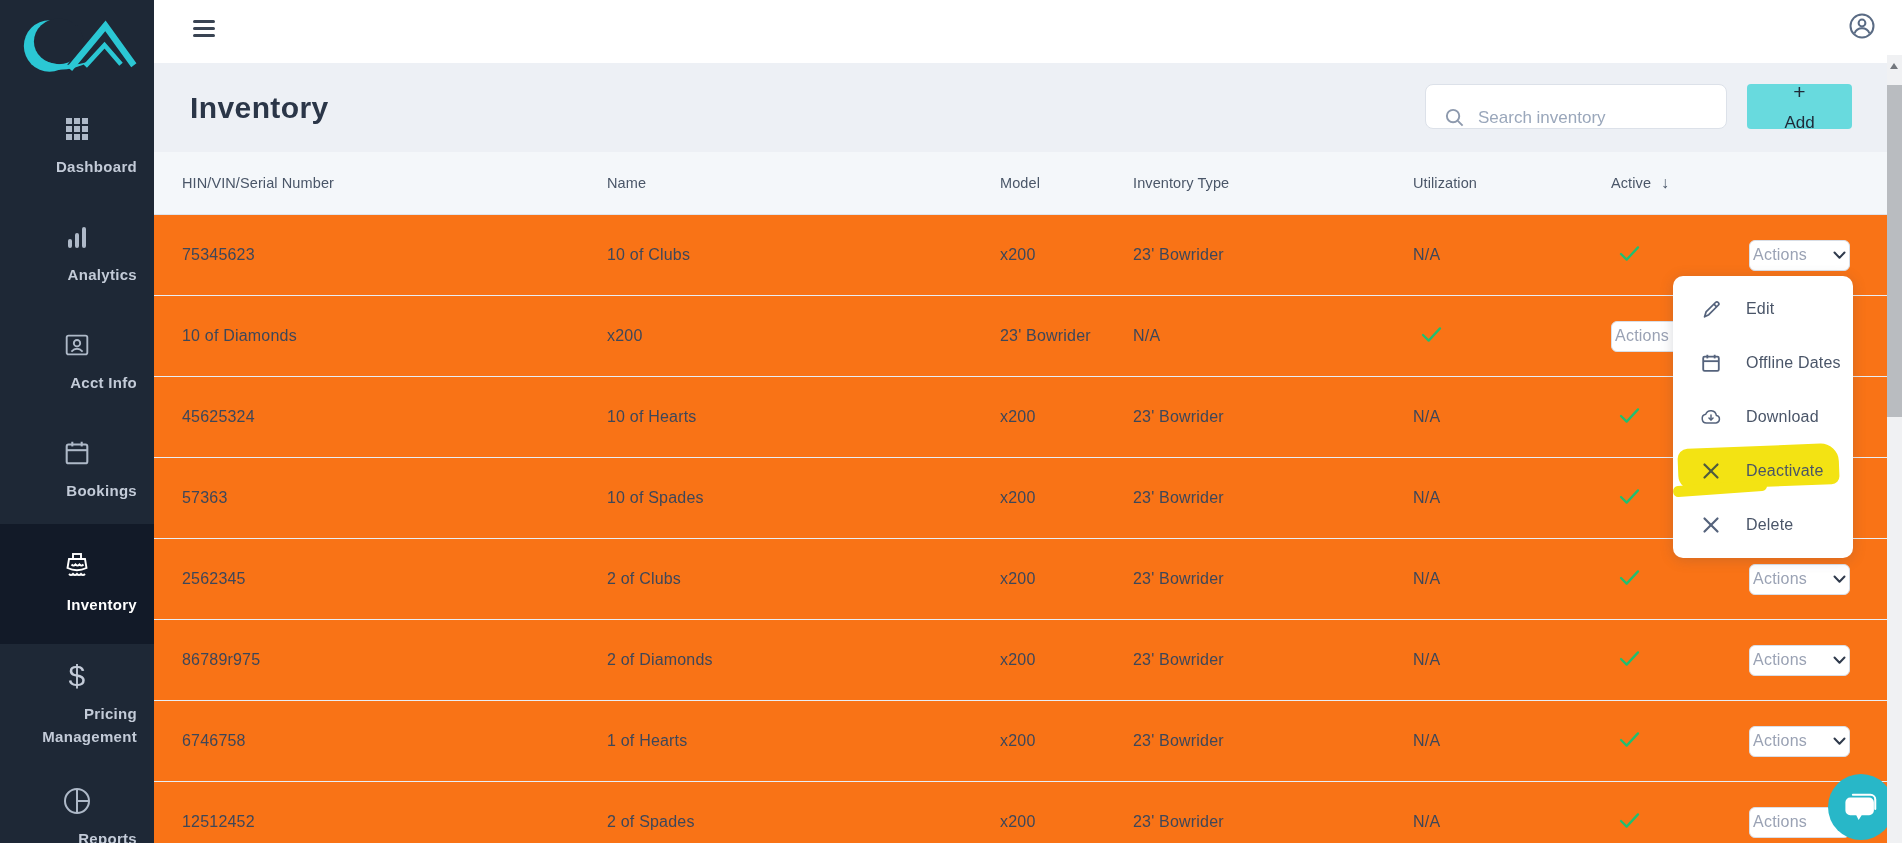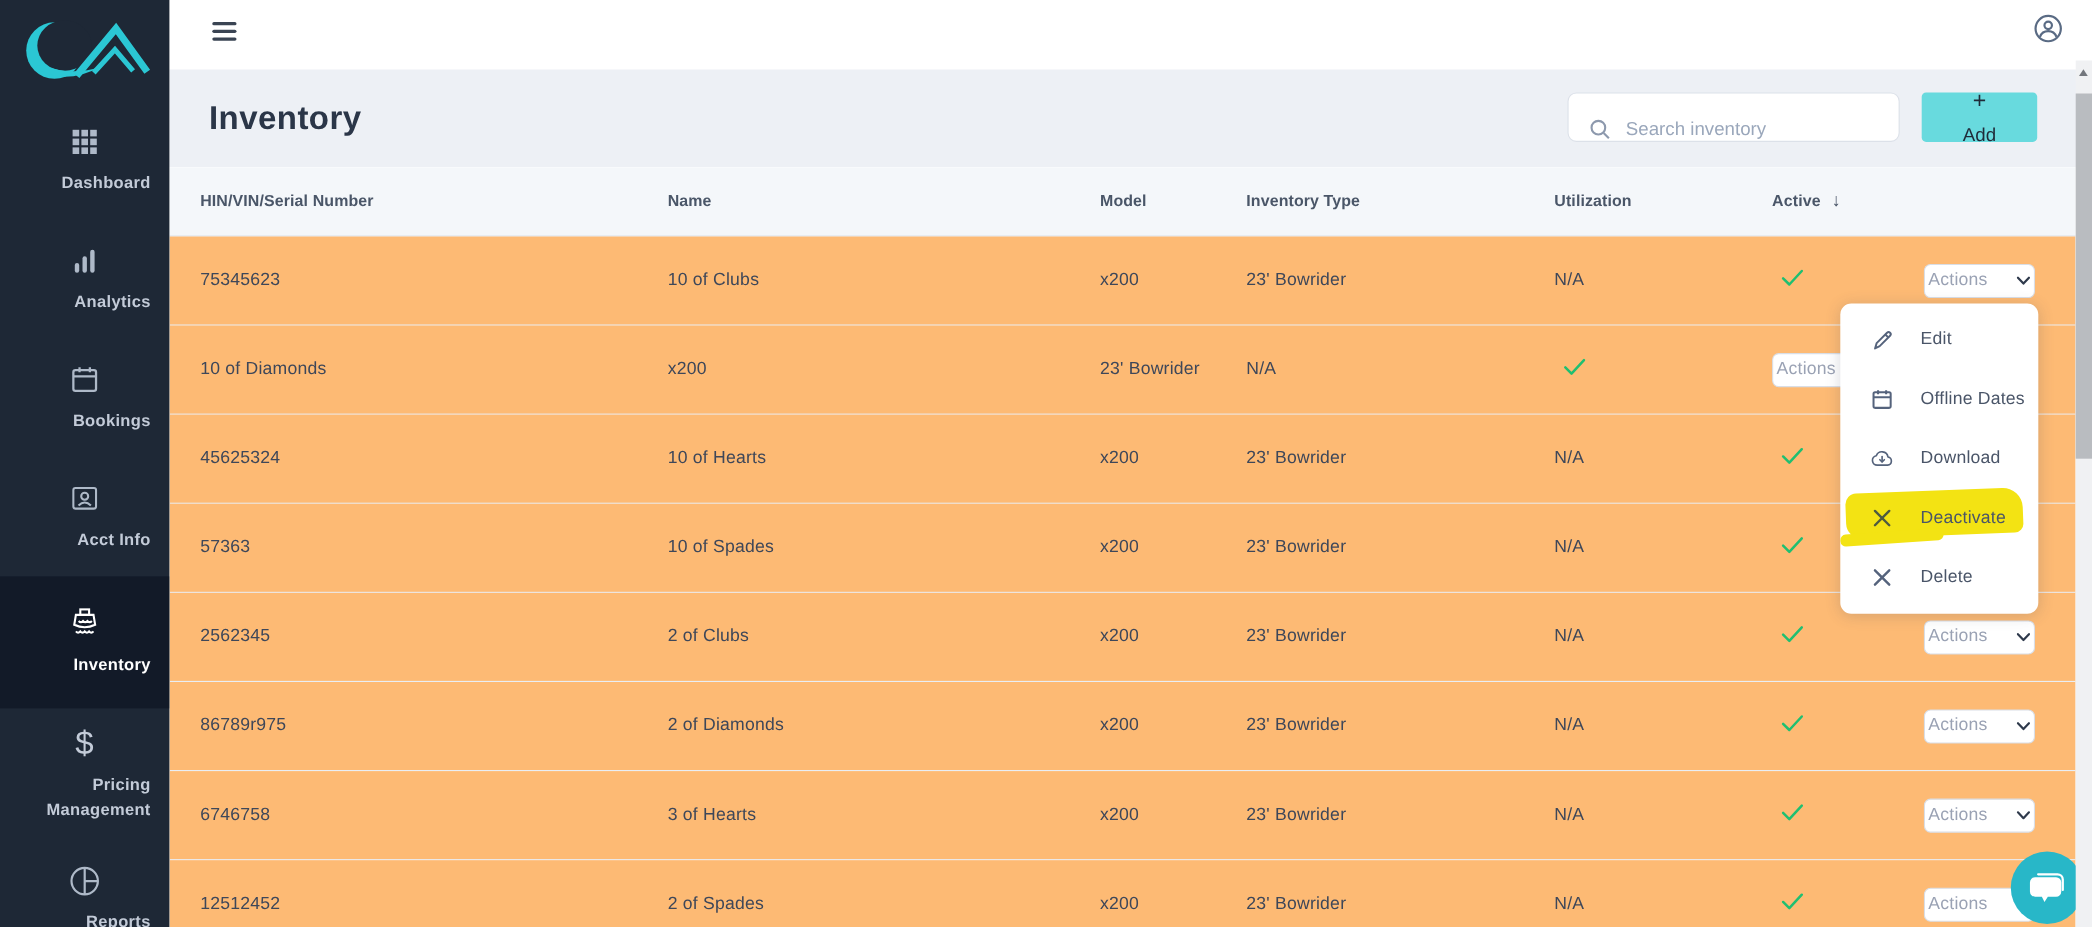--- a/index.html
+++ b/index.html
@@ -46,24 +46,24 @@
              font-family:"Liberation Sans",sans-serif;flex-direction:column; }
   .plus-icon::before { content:"+"; font-size:21px; font-weight:400; color:#1f2a38; }
 
   
   .table { position:absolute; left:154px; top:152px; width:1733px; height:691px;
            background:#fff; overflow:hidden; z-index:5; }
   .thead, .trow { display:grid;
            grid-template-columns:425px 393px 133px 280px 198px 138px 1fr;
            padding-left:28px; align-items:center; }
   .thead { height:63px; background:#f4f7fa; border-bottom:1px solid #dee4ec;
-           font-size:14.5px; font-weight:700; color:#4a5668; letter-spacing:.1px; }
+           font-size:14.5px; font-weight:400; color:#4a5668; letter-spacing:.1px; }
   .th { display:flex; align-items:center; gap:10px; cursor:pointer; }
   .sort-arrow::before { content:"\2193"; font-size:16px; color:#4a5668; font-weight:700; }
-  .trow { height:81px; border-bottom:1px solid #e9eef4; background:#fdba74;
+  .trow { height:81px; border-bottom:1px solid #e9eef4; background:#f97316;
           font-size:16px; color:#3e4759; letter-spacing:.2px; }
   .check-cell { padding-left:8px; }
   .actions-btn { width:101px; height:31px; border:1px solid #d9dee6; border-radius:6px;
                  background:#fff; display:flex; align-items:center; justify-content:center;
                  gap:26px; cursor:pointer; font-size:16px; color:#9aa2b4;
                  letter-spacing:.2px; font-family:"Liberation Sans",sans-serif; }
 
   
   .dropdown { position:absolute; left:1673px; top:276px; width:180px; background:#fff;
               border-radius:10px; box-shadow:0 2px 14px rgba(60,70,90,.20);
@@ -133,39 +133,39 @@
             <rect x="6" y="17" width="4" height="9" rx="2"></rect>
             <rect x="13" y="11" width="4" height="15" rx="2"></rect>
             <rect x="20" y="5" width="4" height="21" rx="2"></rect>
           </svg>
         </span>
         <span class="nav-label">Analytics</span>
       </div>
 
       <div class="nav-item">
         <span class="nav-icon">
+          <svg width="30" height="30" viewBox="0 0 32 32" fill="none" stroke="#aeb9c8" stroke-width="2">
+            <rect x="5" y="6" width="22" height="20" rx="2"></rect>
+            <circle cx="16" cy="14" r="3.4"></circle>
+            <path d="M10 23 q6 -6 12 0"></path>
+          </svg>
+        </span>
+        <span class="nav-label">Acct Info</span>
+      </div>
+
+      <div class="nav-item">
+        <span class="nav-icon">
           <svg width="30" height="30" viewBox="0 0 32 32" fill="none" stroke="#aeb9c8" stroke-width="2.2">
             <rect x="5" y="7" width="22" height="20" rx="2"></rect>
             <line x1="5" y1="13" x2="27" y2="13"></line>
             <line x1="11" y1="4" x2="11" y2="9"></line>
             <line x1="21" y1="4" x2="21" y2="9"></line>
           </svg>
         </span>
         <span class="nav-label">Bookings</span>
-      </div>
-
-      <div class="nav-item">
-        <span class="nav-icon">
-          <svg width="30" height="30" viewBox="0 0 32 32" fill="none" stroke="#aeb9c8" stroke-width="2">
-            <rect x="5" y="6" width="22" height="20" rx="2"></rect>
-            <circle cx="16" cy="14" r="3.4"></circle>
-            <path d="M10 23 q6 -6 12 0"></path>
-          </svg>
-        </span>
-        <span class="nav-label">Acct Info</span>
       </div>
 
       <div class="nav-item active">
         <span class="nav-icon">
           <svg width="32" height="32" viewBox="0 0 32 32" fill="none" stroke="#ffffff" stroke-width="1.9">
             <rect x="12" y="3" width="8" height="5"></rect>
             <path d="M8 8 h16 l1.5 9 q-9.5 4.5 -19 0 z"></path>
             <path d="M10.5 13.5 q2 2.2 4 0 q2 2.2 4 0 q2 2.2 4 0"></path>
             <path d="M8 23 q2 2.2 4 0 q2 2.2 4 0 q2 2.2 4 0 q2 2.2 4 0"></path>
           </svg>
@@ -369,21 +369,21 @@
             <span>Actions</span>
             <svg width="13" height="9" viewBox="0 0 13 9" fill="none">
               <path d="M1.5 1.5 L6.5 6.8 L11.5 1.5" stroke="#2f3a4c" stroke-width="2" stroke-linecap="round" stroke-linejoin="round"></path>
             </svg>
           </button>
         </div>
       </div>
 
       <div class="trow">
         <div class="cell">6746758</div>
-        <div class="cell">3 of Hearts</div>
+        <div class="cell">1 of Hearts</div>
         <div class="cell">x200</div>
         <div class="cell">23' Bowrider</div>
         <div class="cell">N/A</div>
         <div class="cell check-cell">
           <svg width="21" height="17" viewBox="0 0 22 18" fill="none">
             <path d="M2 9.5 L8 15.5 L20 2.5" stroke="#1fbf71" stroke-width="2.4" stroke-linecap="round" stroke-linejoin="round"></path>
           </svg>
         </div>
         <div class="cell">
           <button class="actions-btn">

